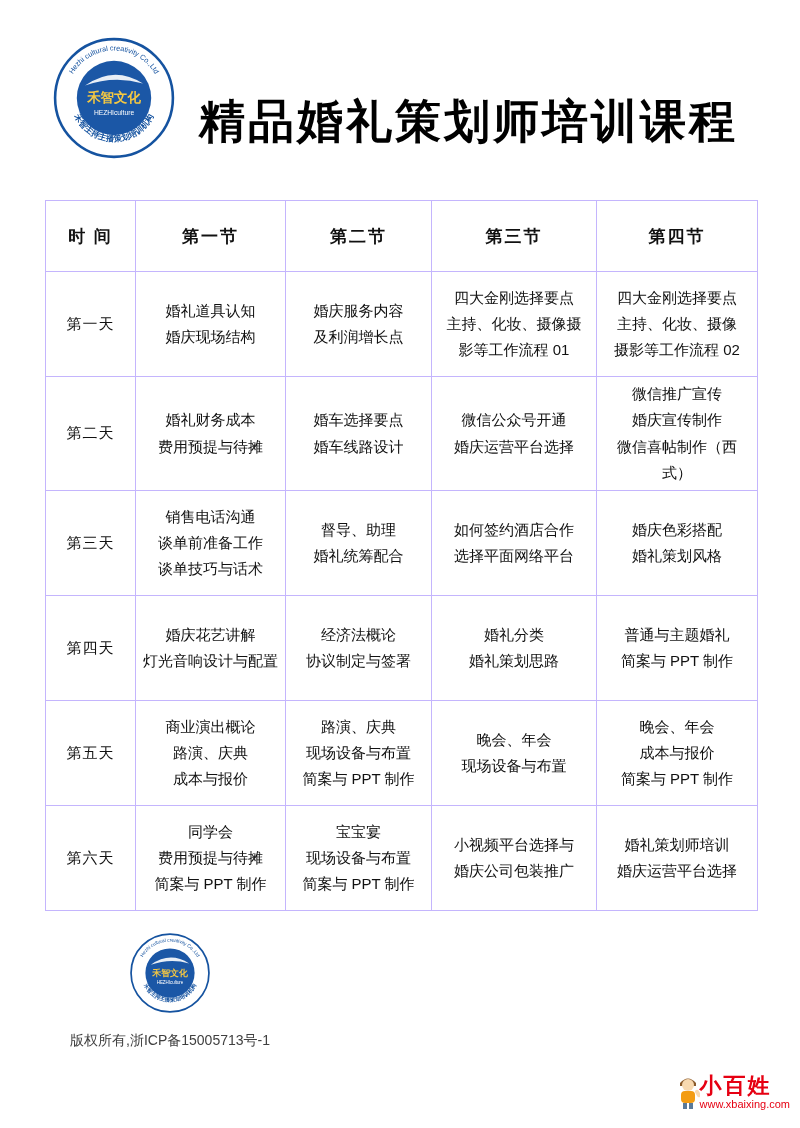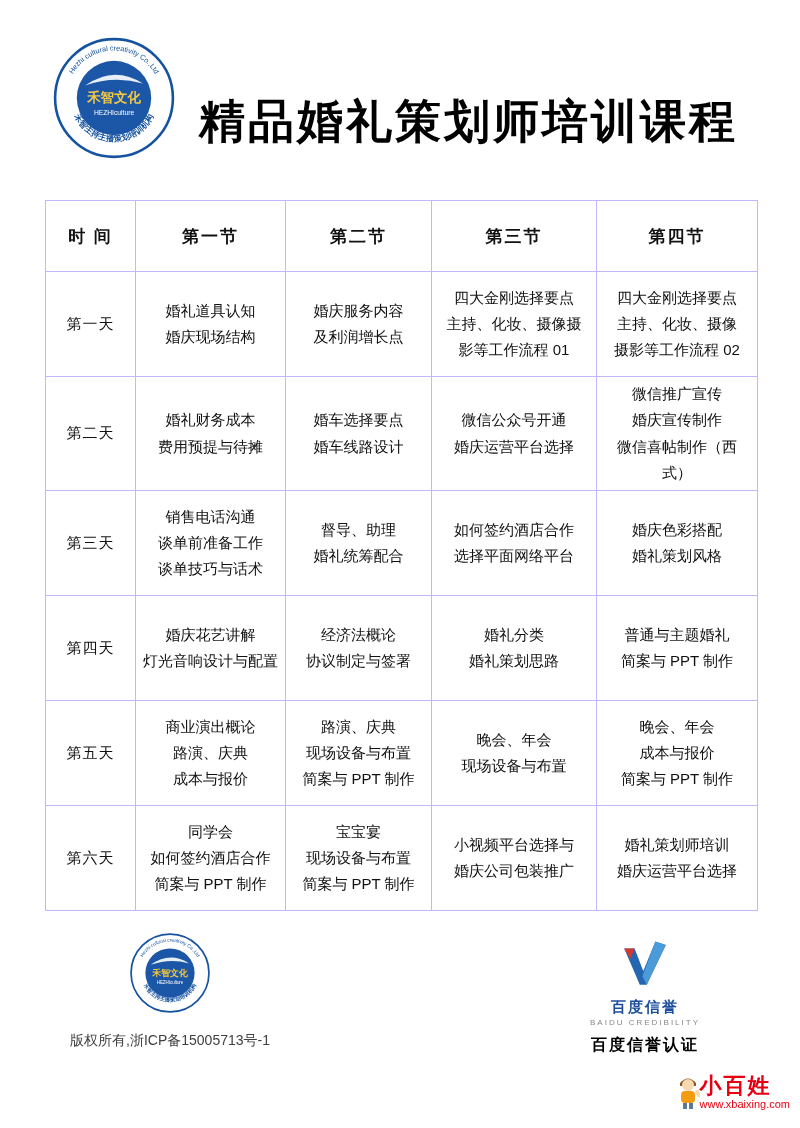--- a/index.html
+++ b/index.html
@@ -163,21 +163,21 @@
 简案与 PPT 制作</td>
         <td>晚会、年会
 现场设备与布置</td>
         <td>晚会、年会
 成本与报价
 简案与 PPT 制作</td>
       </tr>
       <tr>
         <td class="day">第六天</td>
         <td>同学会
-如何签约酒店合作
+费用预提与待摊
 简案与 PPT 制作</td>
         <td>宝宝宴
 现场设备与布置
 简案与 PPT 制作</td>
         <td>小视频平台选择与
 婚庆公司包装推广</td>
         <td>婚礼策划师培训
 婚庆运营平台选择</td>
       </tr>
     </tbody>
@@ -198,30 +198,20 @@
       </text>
       <circle cx="60" cy="60" r="36" fill="#1b57a6"></circle>
       <path d="M 32,48 Q 60,28 88,46 Q 60,38 32,48 Z" fill="#ffffff" opacity="0.9"></path>
       <text x="60" y="64" text-anchor="middle" font-size="13" font-weight="bold" fill="#f5c842">禾智文化</text>
       <text x="60" y="76" text-anchor="middle" font-size="6.5" fill="#ffffff">HEZHIculture</text>
     </svg>
     <p class="icp-text">版权所有,浙ICP备15005713号-1</p>
   </div>
 
 
-  <div class="footer-col footer-right">
-    <svg class="baidu-logo" viewBox="0 0 60 60">
-      <path d="M6 12 L18 12 L28 38 L42 4 L54 8 L32 54 L24 54 Z" fill="#2566b0"></path>
-      <polygon points="42,4 54,8 32,54 27,44" fill="#4b9bd8"></polygon>
-      <polygon points="6,12 18,12 13,24" fill="#d23a2e"></polygon>
-    </svg>
-    <p class="baidu-name">百度信誉</p>
-    <p class="baidu-sub">BAIDU CREDIBILITY</p>
-    <p class="baidu-cert">百度信誉认证</p>
-  </div>
 
   <div class="watermark">
     <svg width="24" height="34" viewBox="0 0 24 34">
       <path d="M4 7 Q12 -2 20 7 L20 10 L4 10 Z" fill="#8a5a2a"></path>
       <circle cx="12" cy="9" r="6" fill="#f8d9b0"></circle>
       <rect x="5" y="15" width="14" height="12" rx="4" fill="#f39c12"></rect>
       <rect x="7" y="27" width="4" height="6" fill="#5a7a9a"></rect>
       <rect x="13" y="27" width="4" height="6" fill="#5a7a9a"></rect>
       <rect x="18" y="14" width="4" height="8" rx="2" fill="#f8d9b0" transform="rotate(-30 20 14)"></rect>
     </svg>

